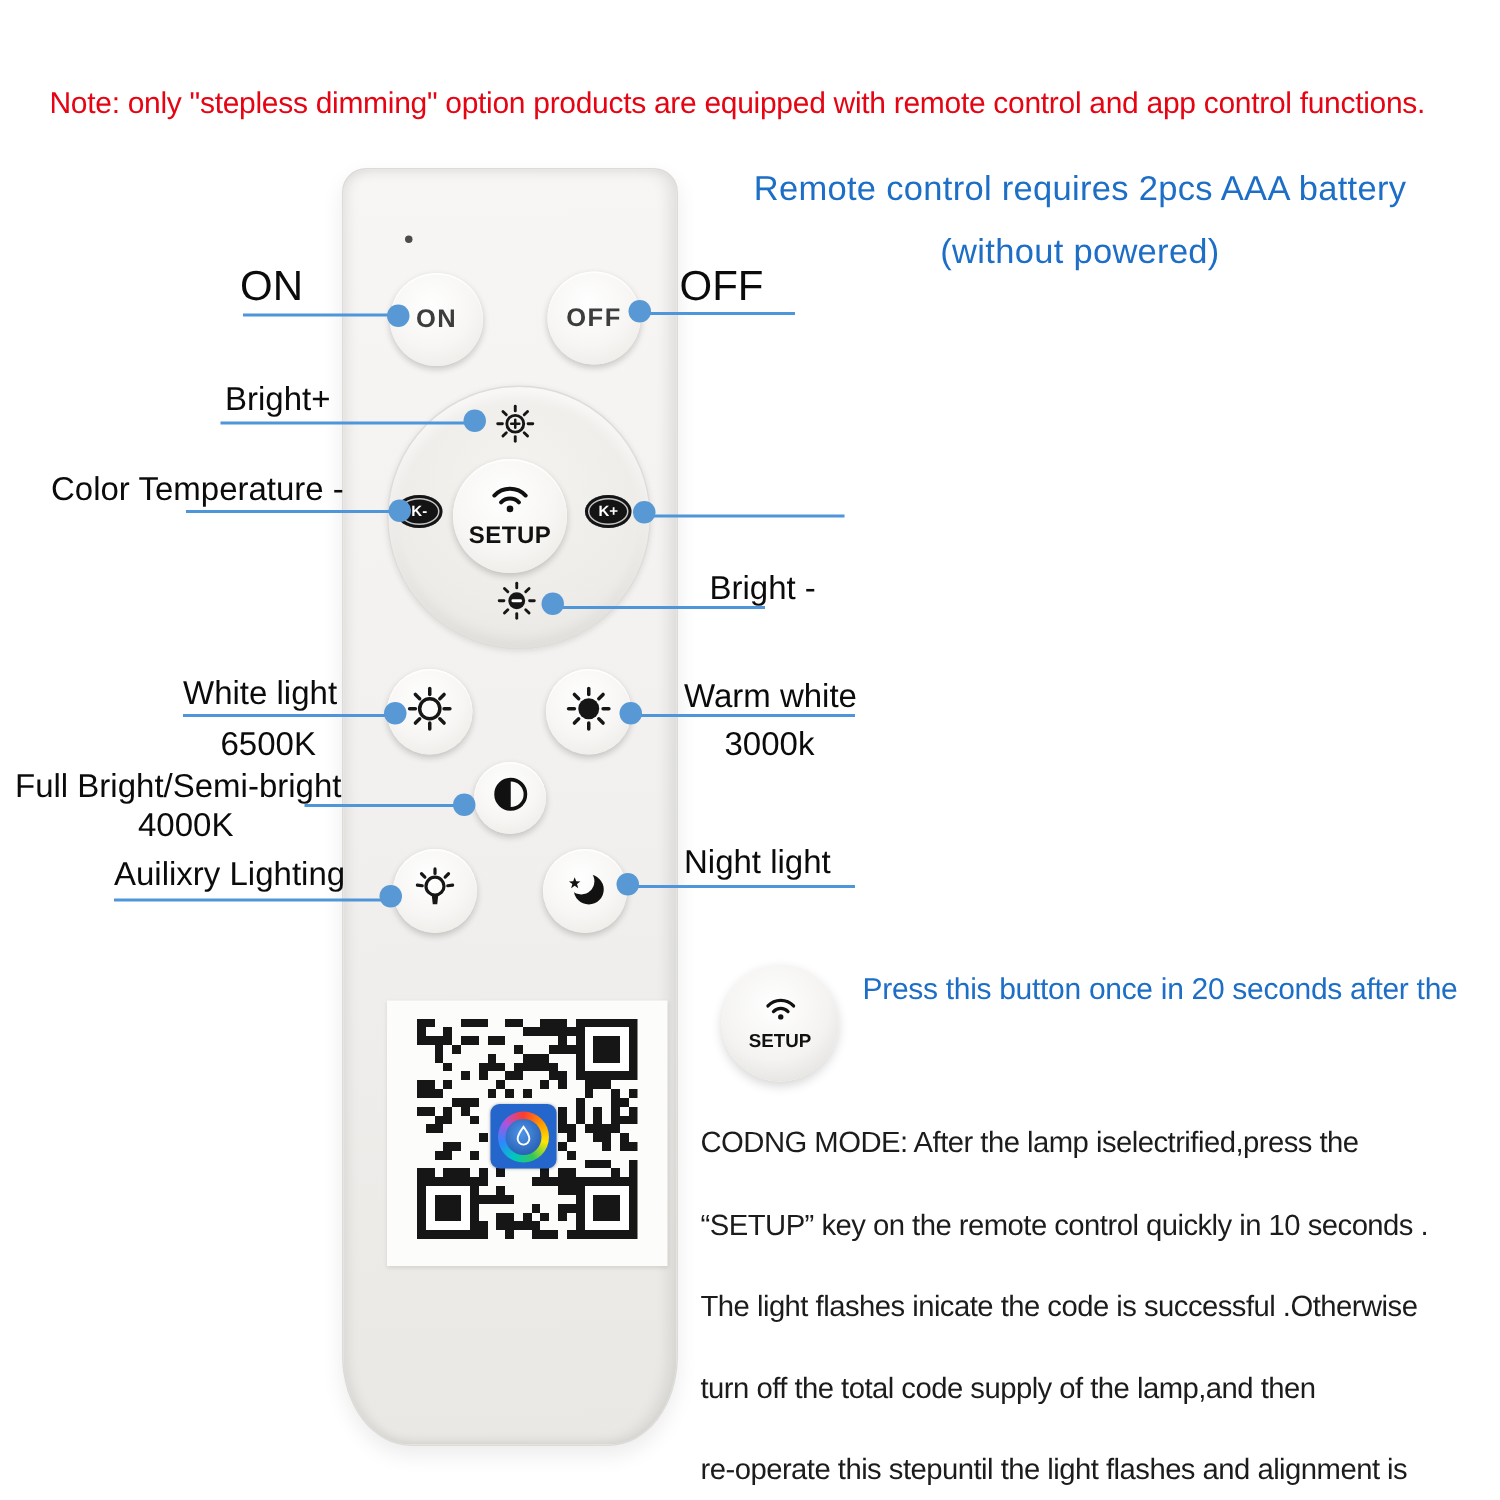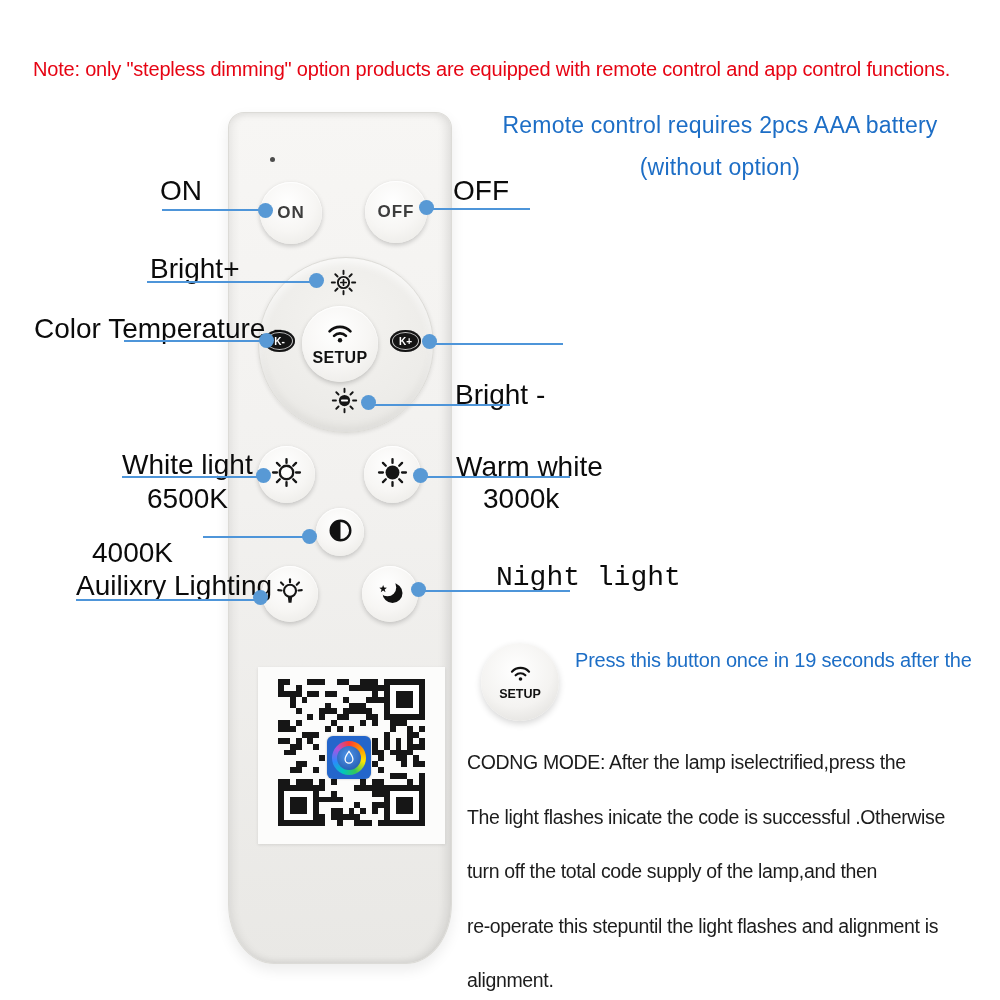--- a/index.html
+++ b/index.html
@@ -36,21 +36,21 @@
         box-shadow:inset 0 5px 9px rgba(255,255,255,.7), inset 0 -5px 9px rgba(0,0,0,.05),
                    0 1px 4px rgba(0,0,0,.10);}
   .setupbtn{left:302px;top:306px;width:76px;height:76px;flex-direction:column;}
   .setuptxt{font-size:16px;font-weight:bold;color:#111;letter-spacing:0.3px;margin-top:1px;}
 
   .kbtn{width:31px;height:22px;border-radius:50%;background:#141414;color:#fff;
         font-size:10px;font-weight:bold;display:flex;align-items:center;justify-content:center;
         box-shadow:inset 0 0 0 2px #141414, inset 0 0 0 3px rgba(255,255,255,.75);}
 
   
-  .lbl{font-size:28px;color:#0b0b0b;white-space:nowrap;}
+  .lbl{font-size:22px;color:#0b0b0b;white-space:nowrap;}
   .lbl-big{font-size:28px;}
   .aline{height:2px;background:#4e95d9;}
   .adot{width:15px;height:15px;border-radius:50%;background:#5899d5;}
 
   
   .qr-sticker{left:258px;top:667px;width:187px;height:177px;background:#fcfcfb;
               box-shadow:0 1px 3px rgba(0,0,0,.10);}
   .qr-logo{left:327px;top:736px;width:44px;height:43px;background:#2466cb;border-radius:6px;
            display:flex;align-items:center;justify-content:center;box-shadow:0 0 2px rgba(0,0,0,.3);}
   .qr-ring{width:34px;height:34px;border-radius:50%;
@@ -72,21 +72,21 @@
   .para div{white-space:nowrap;margin-top:16px;}
 </style>
 </head>
 <body>
 
 <div id="stage">
 
   <div class="abs note nowrap">Note: only "stepless dimming" option products are equipped with remote control and app control functions.</div>
 
   <div class="abs head head1">Remote control requires 2pcs AAA battery</div>
-  <div class="abs head head2">(without option)</div>
+  <div class="abs head head2">(without powered)</div>
 
   <div class="abs remote"></div>
   <div class="abs led"></div>
 
   <div class="abs btn" style="left:260px;top:182px;width:62px;height:62px;">
     <span class="onoff">ON</span>
   </div>
   <div class="abs btn" style="left:365px;top:181px;width:62px;height:62px;">
     <span class="onoff">OFF</span>
   </div>
@@ -425,61 +425,63 @@
   <div class="abs aline" style="left:147px;top:281px;width:172px;"></div>
   <div class="abs adot" style="left:309px;top:273px;"></div>
 
   <div class="abs lbl" style="left:34px;top:313px;">Color Temperature -</div>
   <div class="abs aline" style="left:124px;top:340px;width:145px;"></div>
   <div class="abs adot" style="left:259px;top:333px;"></div>
 
   <div class="abs aline" style="left:429px;top:343px;width:134px;"></div>
   <div class="abs adot" style="left:422px;top:334px;"></div>
 
-  <div class="abs lbl" style="left:455px;top:379px;text-align:center;">Bright -</div>
+  <div class="abs lbl" style="left:473px;top:379px;text-align:center;">Bright -</div>
   <div class="abs aline" style="left:368px;top:404px;width:142px;"></div>
   <div class="abs adot" style="left:361px;top:395px;"></div>
 
   <div class="abs lbl" style="left:122px;top:449px;">White light</div>
   <div class="abs lbl" style="left:147px;top:483px;">6500K</div>
   <div class="abs aline" style="left:122px;top:476px;width:144px;"></div>
   <div class="abs adot" style="left:256px;top:468px;"></div>
 
   <div class="abs lbl" style="left:456px;top:451px;">Warm white</div>
   <div class="abs lbl" style="left:483px;top:483px;">3000k</div>
   <div class="abs aline" style="left:420px;top:476px;width:150px;"></div>
   <div class="abs adot" style="left:413px;top:468px;"></div>
 
+  <div class="abs lbl" style="left:10px;top:511px;">Full Bright/Semi-bright</div>
   <div class="abs lbl" style="left:92px;top:537px;">4000K</div>
   <div class="abs aline" style="left:203px;top:536px;width:106px;"></div>
   <div class="abs adot" style="left:302px;top:529px;"></div>
 
   <div class="abs lbl" style="left:76px;top:570px;">Auilixry Lighting</div>
   <div class="abs aline" style="left:76px;top:599px;width:185px;"></div>
   <div class="abs adot" style="left:253px;top:590px;"></div>
 
-  <div class="abs lbl" style="left:496px;top:562px;font-family:Liberation Mono, monospace;">Night light</div>
+  <div class="abs lbl" style="left:456px;top:562px;">Night light</div>
   <div class="abs aline" style="left:417px;top:590px;width:153px;"></div>
   <div class="abs adot" style="left:411px;top:582px;"></div>
 
   <div class="abs btn callout-btn">
     <span>
       <svg width="27" height="18" viewBox="0 0 28 20">
         <g stroke="#111" stroke-width="2.4" fill="none" stroke-linecap="round">
           <path d="M4.5 8.5 A 13 13 0 0 1 23.5 8.5"></path>
           <path d="M8.6 12.6 A 7.5 7.5 0 0 1 19.4 12.6"></path>
         </g>
         <circle cx="14" cy="16.6" r="2" fill="#111"></circle>
       </svg>
     </span>
     <span class="callout-setuptxt">SETUP</span>
   </div>
-  <div class="abs bluetext nowrap" style="left:575px;top:649px;">Press this button once in 19 seconds after the</div>
+  <div class="abs bluetext nowrap" style="left:575px;top:649px;">Press this button once in 20 seconds after the</div>
 
   <div class="abs para">
     <div>CODNG MODE:   After the lamp iselectrified,press the</div>
+    <div>“SETUP” key on the remote control quickly in 10 seconds .</div>
     <div>The light flashes  inicate the code is successful .Otherwise</div>
     <div>turn off the total code supply of the lamp,and then</div>
     <div>re-operate this stepuntil the light flashes and alignment is</div>
     <div>alignment.</div>
   </div>
 
 </div>
 
 </body></html>

